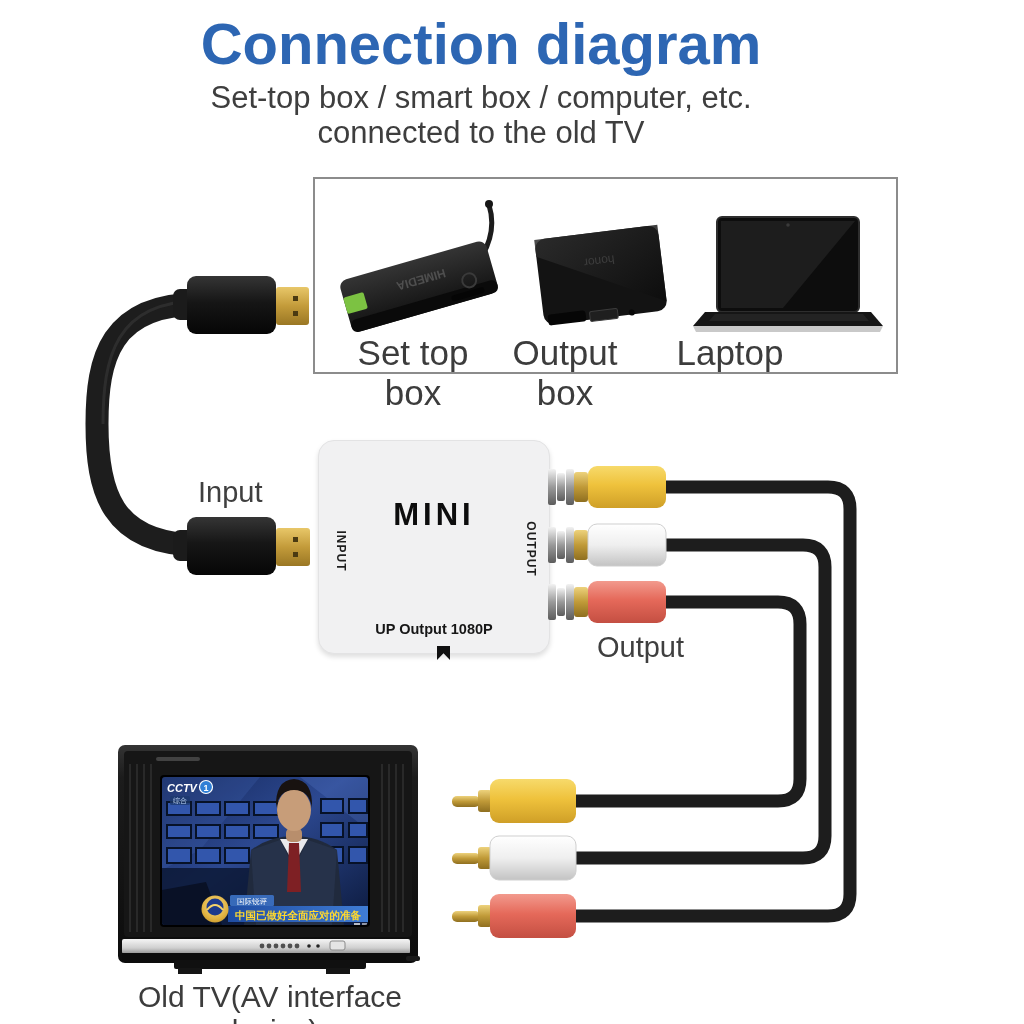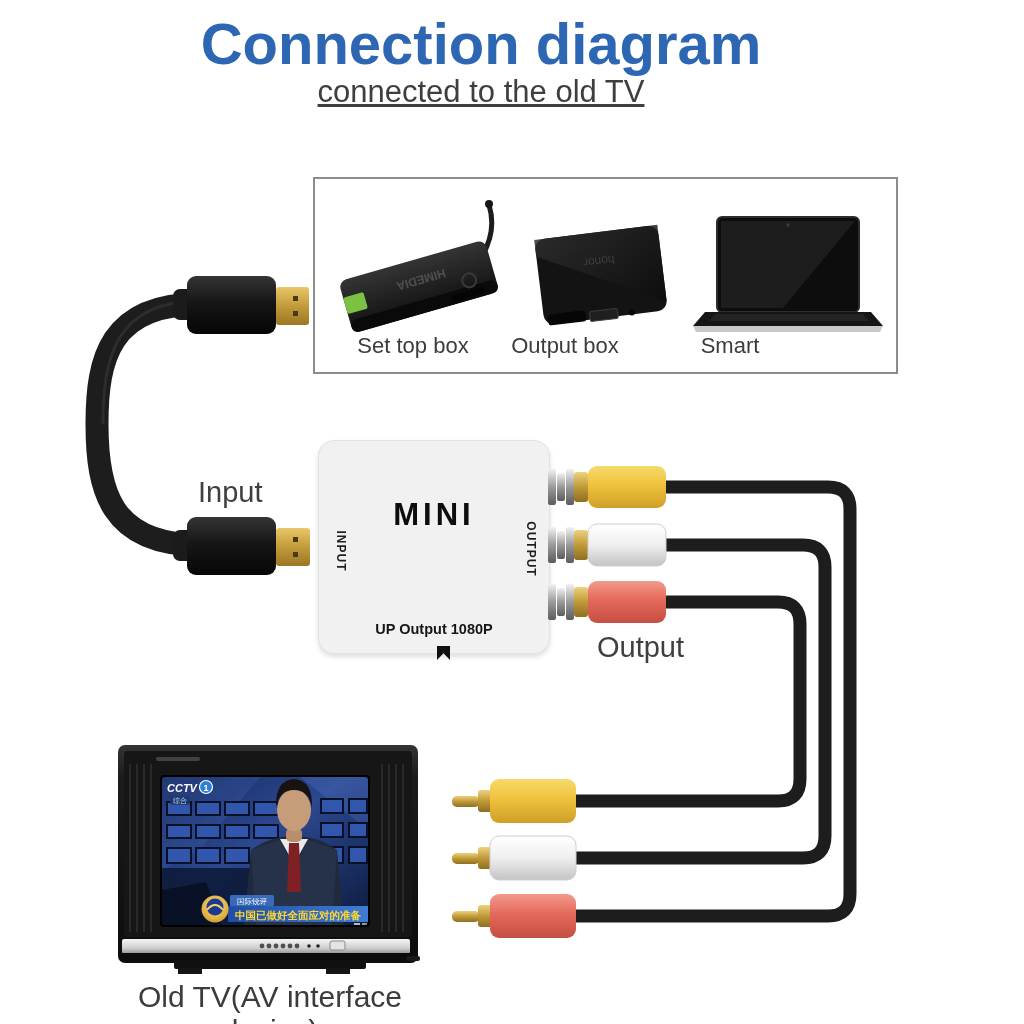--- a/index.html
+++ b/index.html
@@ -3,24 +3,24 @@
 <meta charset="utf-8">
 <style>
   html,body{margin:0;padding:0;background:#ffffff;}
   body{width:1024px;height:1024px;position:relative;overflow:hidden;
        font-family:"Liberation Sans","DejaVu Sans",sans-serif;color:#3e3e3e;}
   .abs{position:absolute;}
   
   .header-wrap{left:0;top:14px;width:962px;text-align:center;}
   .title{font-size:58px;font-weight:700;color:#2d66b3;letter-spacing:0px;line-height:1.05;}
   .subtitle{font-size:31px;color:#3e3e3e;line-height:1.12;margin-top:6px;}
-  .subtitle2{font-size:31px;color:#3e3e3e;line-height:1.12;text-decoration:underline;}
+  .subtitle2{font-size:31px;color:#3e3e3e;line-height:1.12;}
   
   .device-panel{left:313px;top:177px;width:581px;height:193px;border:2px solid #8c8c8c;background:#fff;}
-  .dev-label{top:333px;width:150px;text-align:center;font-size:22px;color:#3c3c3c;}
+  .dev-label{top:333px;width:150px;text-align:center;font-size:35px;color:#3c3c3c;}
   
   .flow-label{font-size:29px;color:#3f3f3f;}
   
   .converter{left:318px;top:440px;width:230px;height:212px;background:#f1f1f2;
              border:1px solid #e3e3e4;border-radius:16px;
              box-shadow:0 3px 5px rgba(0,0,0,0.13);}
   .conv-logo{left:0;top:56px;width:100%;text-align:center;font-size:31px;font-weight:900;
              letter-spacing:4px;color:#0d0d0d;}
   .conv-side{position:absolute;width:70px;text-align:center;font-size:12px;font-weight:700;
              letter-spacing:1px;color:#1e1e1e;transform:rotate(90deg);}
@@ -31,20 +31,21 @@
               clip-path:polygon(0 0,100% 0,100% 100%,50% 52%,0 100%);}
   .caption{font-size:30px;color:#3c3c3c;text-align:center;}
   svg{display:block;}
   svg text{font-family:"Liberation Sans","DejaVu Sans",sans-serif;}
 </style>
 </head>
 <body>
 
 <div class="abs header-wrap">
   <div class="title">Connection diagram</div>
+  <div class="subtitle">Set-top box / smart box / computer, etc.</div>
   <div class="subtitle2">connected to the old TV</div>
 </div>
 
 <div class="abs device-panel">
   <svg width="581" height="193" viewBox="0 0 581 193">
     <defs>
       <linearGradient id="boxGrad" x1="0" y1="0" x2="0" y2="1">
         <stop offset="0" stop-color="#343434"></stop>
           <stop offset="1" stop-color="#101010"></stop>
       </linearGradient>
@@ -83,21 +84,21 @@
       <polygon points="406,42 540,42 468,129 406,129" fill="#1d1d1d"></polygon>
       <circle cx="473" cy="46" r="1.8" fill="#3a3a3a"></circle>
       <polygon points="390,133 556,133 568,147 378,147" fill="#161616"></polygon>
       <polygon points="400,135 548,135 554,142 394,142" fill="#232323"></polygon>
       <polygon points="378,147 568,147 565,153 381,153" fill="#c9c9c9"></polygon>
     </g>
   </svg>
 </div>
 <div class="abs dev-label" style="left:338px;">Set top box</div>
 <div class="abs dev-label" style="left:490px;">Output box</div>
-<div class="abs dev-label" style="left:655px;">Smart</div>
+<div class="abs dev-label" style="left:655px;">Laptop</div>
 
 <svg class="abs" style="left:75px;top:258px;" width="245" height="335" viewBox="0 0 245 335">
   <defs>
     <linearGradient id="plugGrad" x1="0" y1="0" x2="0" y2="1">
       <stop offset="0" stop-color="#353535"></stop>
         <stop offset="0.45" stop-color="#161616"></stop>
         <stop offset="1" stop-color="#060606"></stop>
     </linearGradient>
     <linearGradient id="goldGradH" x1="0" y1="0" x2="0" y2="1">
       <stop offset="0" stop-color="#e8c769"></stop>

